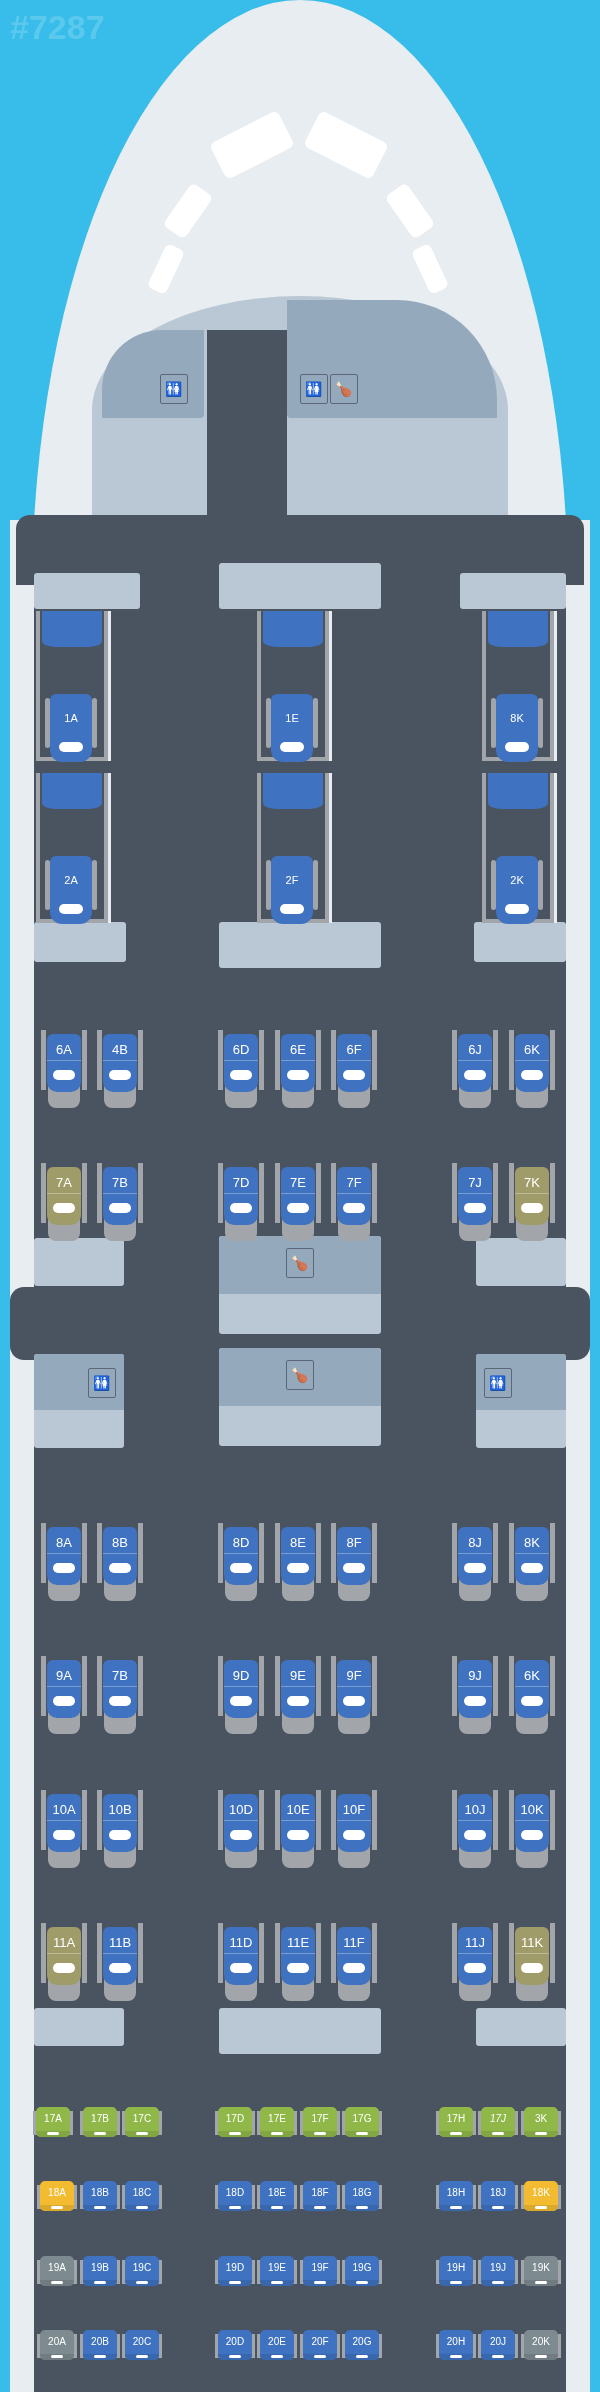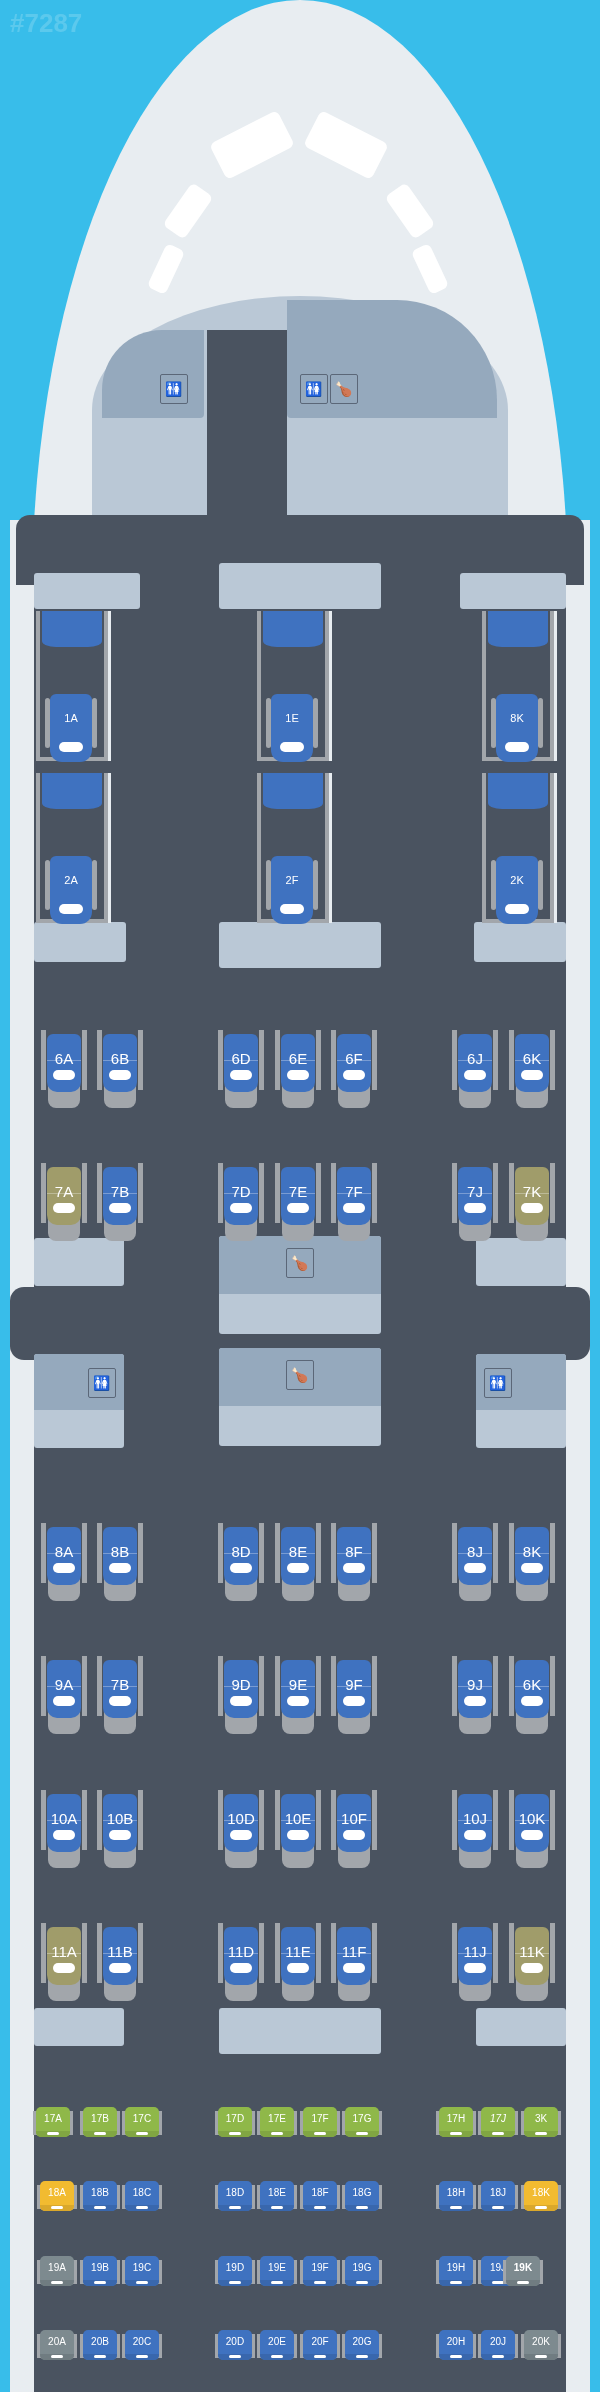--- a/index.html
+++ b/index.html
@@ -1,35 +1,35 @@
 <!DOCTYPE html>
 <html><head>
 <meta charset="utf-8">
 <style>
   html,body{margin:0;padding:0;}
   body{width:600px;height:2392px;background:#38bdea;position:relative;overflow:hidden;font-family:"Liberation Sans",sans-serif;}
   .abs{position:absolute;}
-  .watermark-id{left:10px;top:8px;font-size:26px;color:rgba(255,255,255,0.18);font-weight:bold;}
+  .watermark-id{left:10px;top:8px;font-size:34px;color:rgba(255,255,255,0.18);font-weight:bold;}
   .nose{left:32px;top:0;width:536px;height:620px;background:#e8edf1;border-radius:50% 50% 0 0 / 96% 96% 0 0;}
   .fuselage{left:10px;top:520px;width:580px;height:1872px;background:#e8edf1;}
   .cabin{left:34px;top:580px;width:532px;height:1812px;background:#4a5360;}
   .window{background:#fff;border-radius:6px;}
   .cockpit-area{left:92px;top:296px;width:416px;height:300px;background:#bac8d6;border-radius:50% 50% 0 0/ 38% 38% 0 0;overflow:hidden;}
   .aisle-nose{left:207px;top:330px;width:80px;height:270px;background:#4a5360;}
   .lav-block{background:#95a9bd;}
   .monument{background:#bac8d6;border-radius:3px;}
   .monument-top{background:#95a9bd;border-radius:3px 3px 0 0;}
   .door-band{background:#4a5360;}
   .icon-box{border:1px solid #5b6778;border-radius:2px;width:26px;height:28px;display:flex;align-items:center;justify-content:center;color:#3e4855;font-size:14px;}
   .seat-lg{position:absolute;width:40px;height:80px;}
   .seat-lg .back{position:absolute;left:3px;top:4px;width:34px;height:58px;background:#3f72c0;border-radius:6px 6px 10px 10px;}
   .seat-lg .arm{position:absolute;top:0;width:5px;height:60px;background:#a2a6ab;}
   .seat-lg .base{position:absolute;left:4px;top:48px;width:32px;height:30px;background:#a2a6ab;border-radius:0 0 8px 8px;}
   .seat-lg .pillow{position:absolute;left:9px;top:40px;width:22px;height:10px;background:#fff;border-radius:5px;}
-  .seat-lg .label{position:absolute;left:0;width:40px;top:20px;text-align:center;color:#fff;font-size:15px;}
+  .seat-lg .label{position:absolute;left:0;width:40px;top:12px;text-align:center;color:#fff;font-size:13px;}
   .seat-lg .line{position:absolute;left:3px;top:30px;width:34px;height:1px;background:rgba(255,255,255,0.3);}
   .seat-sm{position:absolute;width:38px;height:32px;}
   .seat-sm .body{position:absolute;left:2px;top:0;width:34px;height:30px;border-radius:5px;}
   .seat-sm .arm{position:absolute;top:4px;width:4px;height:24px;background:#a2a6ab;}
   .seat-sm .label{position:absolute;left:0;width:38px;top:6px;text-align:center;color:#fff;font-size:10px;}
   .seat-sm .bar{position:absolute;left:2px;top:24px;width:34px;height:6px;border-radius:0 0 5px 5px;}
   .seat-sm .pillow{position:absolute;left:13px;top:25px;width:12px;height:3px;background:#fff;border-radius:2px;}
   .fc-seat{position:absolute;width:60px;height:80px;}
   .fc-seat .back{position:absolute;left:10px;top:8px;width:42px;height:68px;background:#3f72c0;border-radius:6px 6px 12px 12px;}
   .fc-seat .label{position:absolute;left:10px;top:26px;width:42px;text-align:center;color:#fff;font-size:11px;}
@@ -169,21 +169,21 @@
       <div class="line"></div>
       <div class="label">6A</div>
       <div class="pillow"></div>
     </div>
     <div class="seat-lg" style="left:100px;top:1030px;">
       <div class="base"></div>
       <div class="arm" style="left:-3px;"></div>
       <div class="arm" style="left:38px;"></div>
       <div class="back" style="background:#3f72c0;"></div>
       <div class="line"></div>
-      <div class="label">6B</div>
+      <div class="label">4B</div>
       <div class="pillow"></div>
     </div>
     <div class="seat-lg" style="left:221px;top:1030px;">
       <div class="base"></div>
       <div class="arm" style="left:-3px;"></div>
       <div class="arm" style="left:38px;"></div>
       <div class="back" style="background:#3f72c0;"></div>
       <div class="line"></div>
       <div class="label">6D</div>
       <div class="pillow"></div>
@@ -771,21 +771,21 @@
       <div class="pillow"></div>
     </div>
     <div class="seat-sm" style="left:479px;top:2256px;">
       <div class="arm" style="left:-1px;"></div>
       <div class="arm" style="left:35px;"></div>
       <div class="body" style="background:#3f72c0;"></div>
       <div class="bar" style="background:#3f72c0;filter:brightness(0.9);"></div>
       <div class="label">19J</div>
       <div class="pillow"></div>
     </div>
-    <div class="seat-sm" style="left:504px;top:2256px;font-weight:bold;">
+    <div class="seat-sm" style="left:522px;top:2256px;">
       <div class="arm" style="left:-1px;"></div>
       <div class="arm" style="left:35px;"></div>
       <div class="body" style="background:#7d8a8f;"></div>
       <div class="bar" style="background:#7d8a8f;filter:brightness(0.9);"></div>
       <div class="label">19K</div>
       <div class="pillow"></div>
     </div>
     <div class="seat-sm" style="left:38px;top:2330px;">
       <div class="arm" style="left:-1px;"></div>
       <div class="arm" style="left:35px;"></div>

